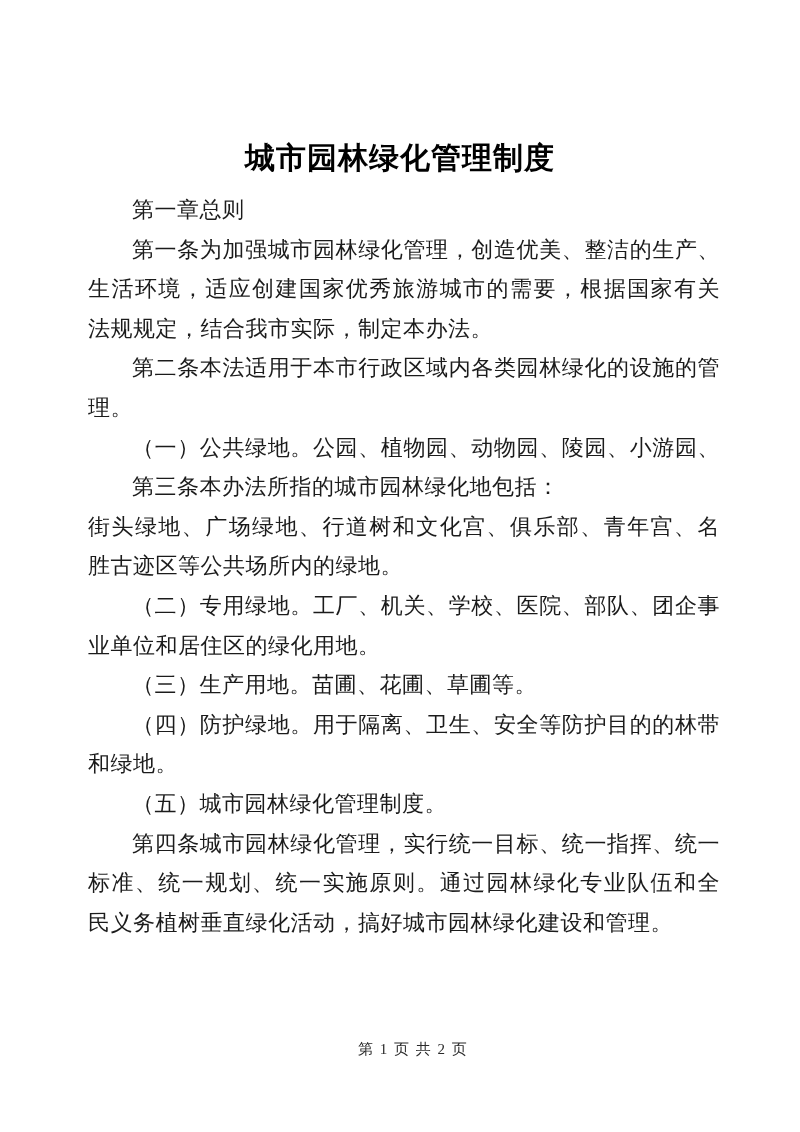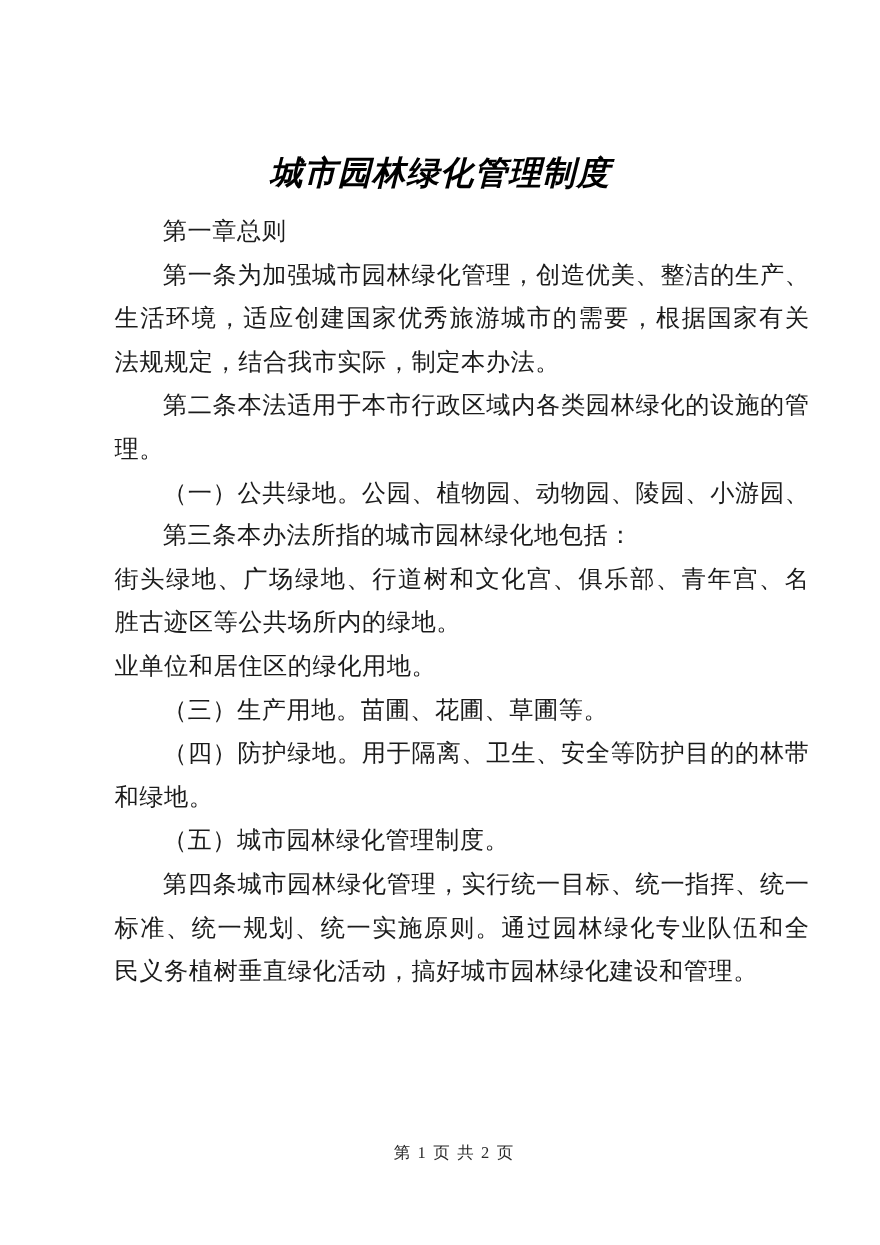--- a/index.html
+++ b/index.html
@@ -23,26 +23,25 @@
     left: 0;
     width: 800px;
     margin: 0;
     text-align: center;
     font-size: 30px;
     line-height: 38px;
     font-weight: bold;
     letter-spacing: 1px;
     color: #000000;
     white-space: nowrap;
-    font-style: italic;
   }
   .doc-body {
     position: absolute;
     top: 190px;
-    left: 104px;
+    left: 88px;
     width: 632px;
     font-size: 22px;
     line-height: 39.6px;
     letter-spacing: 0.5px;
   }
   .line {
     height: 39.6px;
     white-space: nowrap;
     overflow: visible;
   }
@@ -76,20 +75,21 @@
       <div class="line indent">第一章总则</div>
       <div class="line indent fill">第一条为加强城市园林绿化管理，创造优美、整洁的生产、</div>
       <div class="line fill">生活环境，适应创建国家优秀旅游城市的需要，根据国家有关</div>
       <div class="line">法规规定，结合我市实际，制定本办法。</div>
       <div class="line indent fill">第二条本法适用于本市行政区域内各类园林绿化的设施的管</div>
       <div class="line">理。</div>
       <div class="line indent fill">（一）公共绿地。公园、植物园、动物园、陵园、小游园、</div>
       <div class="line indent">第三条本办法所指的城市园林绿化地包括：</div>
       <div class="line fill">街头绿地、广场绿地、行道树和文化宫、俱乐部、青年宫、名</div>
       <div class="line">胜古迹区等公共场所内的绿地。</div>
+      <div class="line indent fill">（二）专用绿地。工厂、机关、学校、医院、部队、团企事</div>
       <div class="line">业单位和居住区的绿化用地。</div>
       <div class="line indent">（三）生产用地。苗圃、花圃、草圃等。</div>
       <div class="line indent fill">（四）防护绿地。用于隔离、卫生、安全等防护目的的林带</div>
       <div class="line">和绿地。</div>
       <div class="line indent">（五）城市园林绿化管理制度。</div>
       <div class="line indent fill">第四条城市园林绿化管理，实行统一目标、统一指挥、统一</div>
       <div class="line fill">标准、统一规划、统一实施原则。通过园林绿化专业队伍和全</div>
       <div class="line">民义务植树垂直绿化活动，搞好城市园林绿化建设和管理。</div>
     </div>
 

